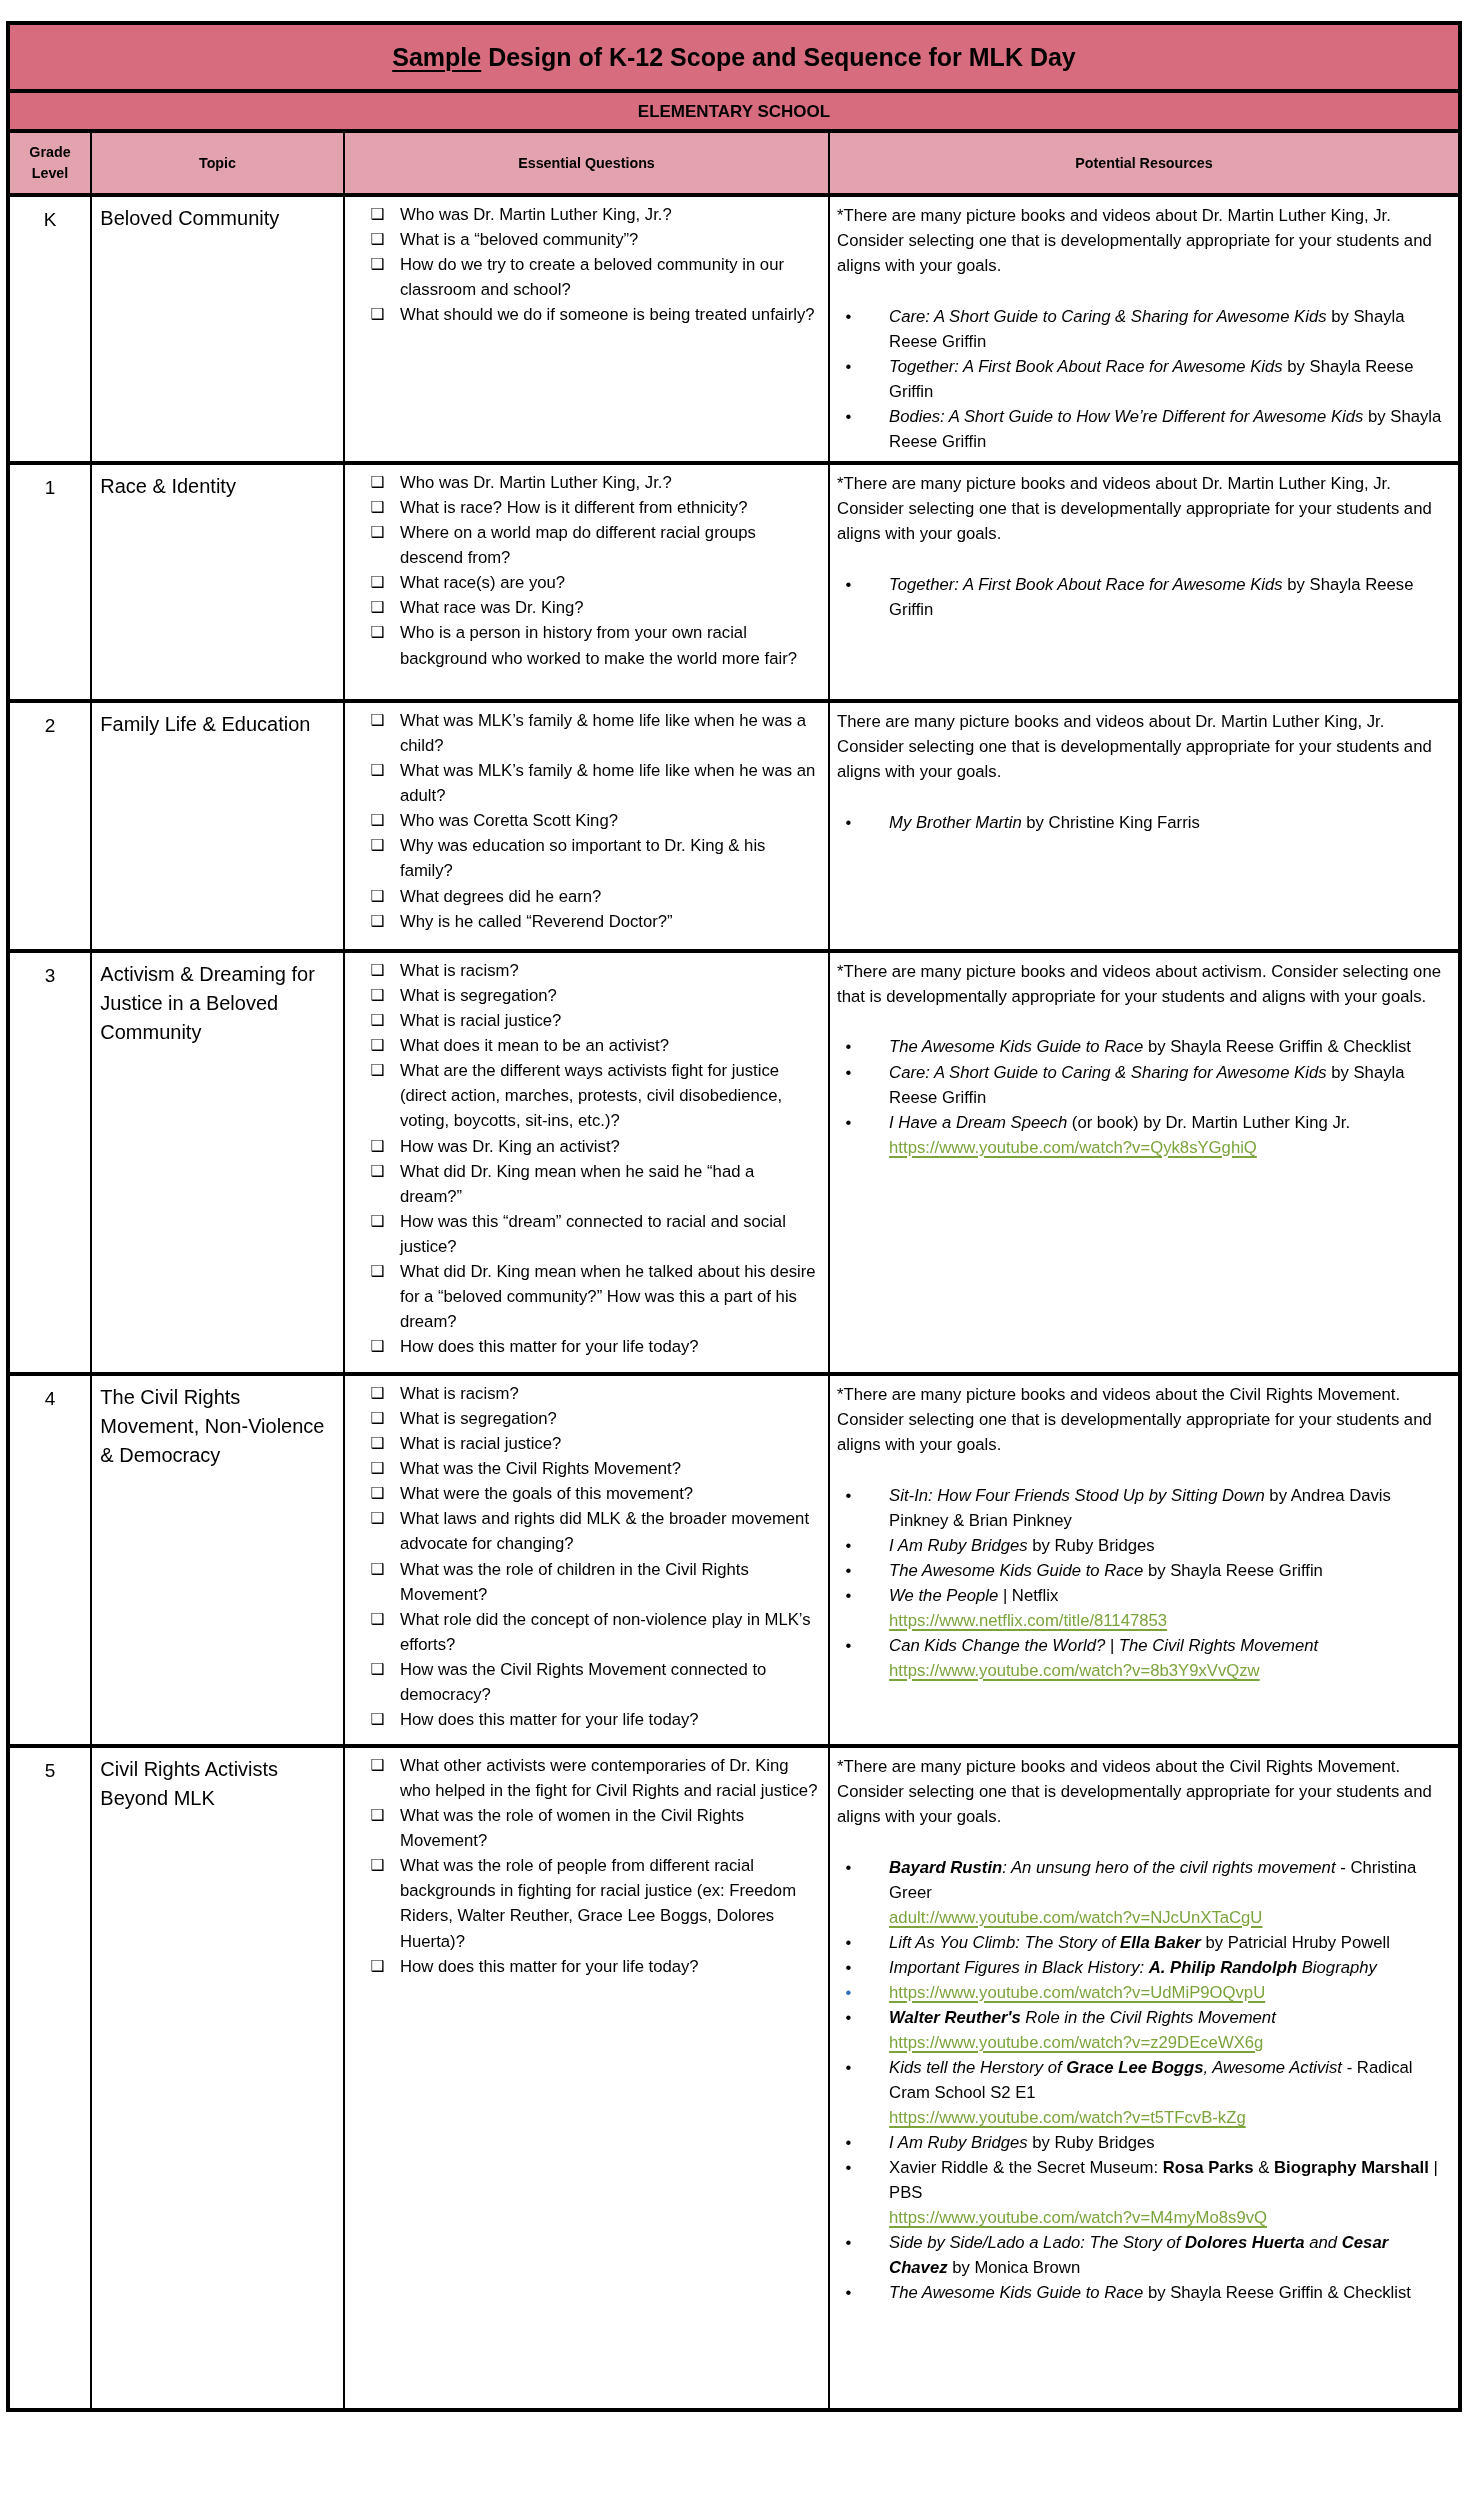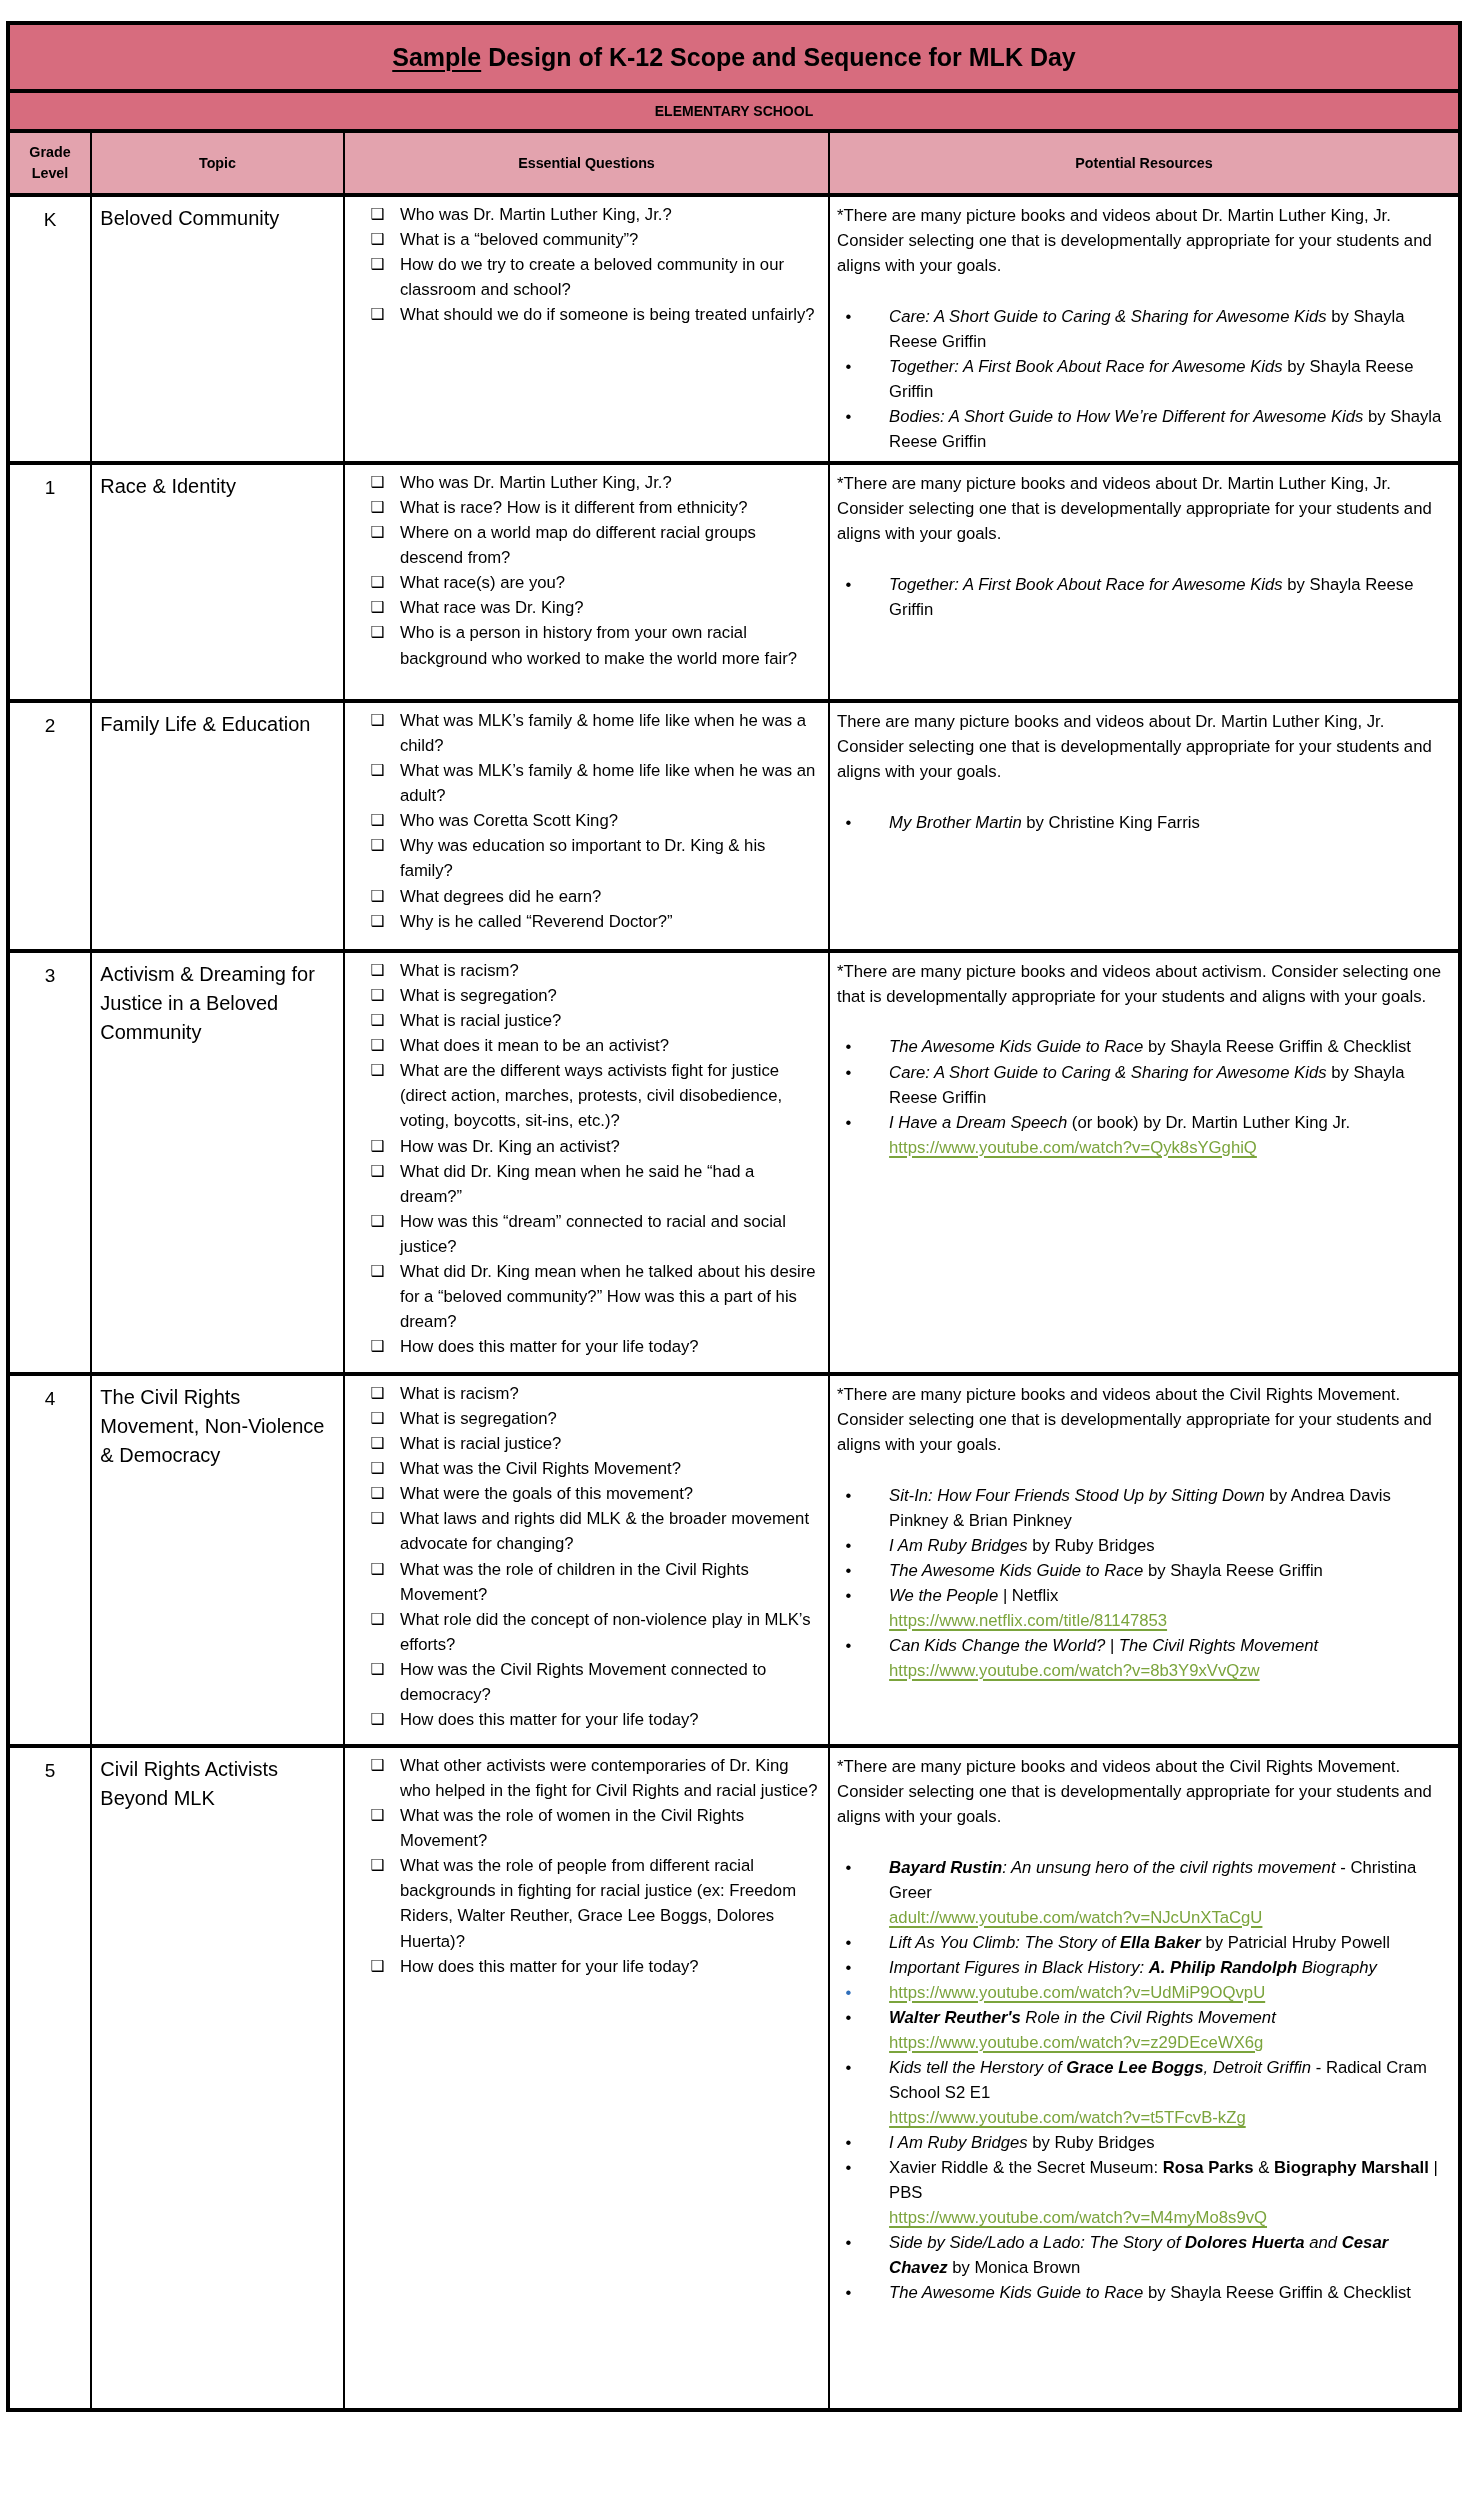--- a/index.html
+++ b/index.html
@@ -25,21 +25,21 @@
     min-height:68px;
     display:flex;align-items:center;justify-content:center;
     font-size:25px;font-weight:bold;
     border-bottom:4.8px solid var(--border);
   }
   .title-band .u{text-decoration:underline;text-decoration-thickness:2.4px;text-underline-offset:4.2px;}
   .section-band{
     background:var(--band);
     min-height:40px;
     display:flex;align-items:center;justify-content:center;
-    font-size:14px;font-weight:bold;
+    font-size:17px;font-weight:bold;
     border-bottom:4.8px solid var(--border);
   }
   .grid-row{
     display:grid;
     grid-template-columns:80px 253px 485px 1fr;
   }
   .header-row{min-height:60px;}
   .header-row .cell{
     background:var(--header-pink);
     font-weight:bold;font-size:14.3px;
@@ -412,21 +412,21 @@
               <li>
                 <span class="dot blue">•</span>
                 <span class="rtext"><a class="link">https://www.youtube.com/watch?v=UdMiP9OQvpU</a></span>
               </li>
               <li>
                 <span class="dot">•</span>
                 <span class="rtext"><span class="bi">Walter Reuther's</span><span class="i"> Role in the Civil Rights Movement</span><br><a class="link">https://www.youtube.com/watch?v=z29DEceWX6g</a></span>
               </li>
               <li>
                 <span class="dot">•</span>
-                <span class="rtext"><span class="i">Kids tell the Herstory of </span><span class="bi">Grace Lee Boggs</span><span class="i">, Detroit Griffin</span><span class="p"> - Radical Cram School S2 E1</span><br><a class="link">https://www.youtube.com/watch?v=t5TFcvB-kZg</a></span>
+                <span class="rtext"><span class="i">Kids tell the Herstory of </span><span class="bi">Grace Lee Boggs</span><span class="i">, Awesome Activist</span><span class="p"> - Radical Cram School S2 E1</span><br><a class="link">https://www.youtube.com/watch?v=t5TFcvB-kZg</a></span>
               </li>
               <li>
                 <span class="dot">•</span>
                 <span class="rtext"><span class="i">I Am Ruby Bridges</span><span class="p"> by Ruby Bridges</span></span>
               </li>
               <li>
                 <span class="dot">•</span>
                 <span class="rtext"><span class="p">Xavier Riddle &amp; the Secret Museum: </span><span class="b">Rosa Parks</span><span class="p"> &amp; </span><span class="b">Biography Marshall</span><span class="p"> | PBS</span><br><a class="link">https://www.youtube.com/watch?v=M4myMo8s9vQ</a></span>
               </li>
               <li>

